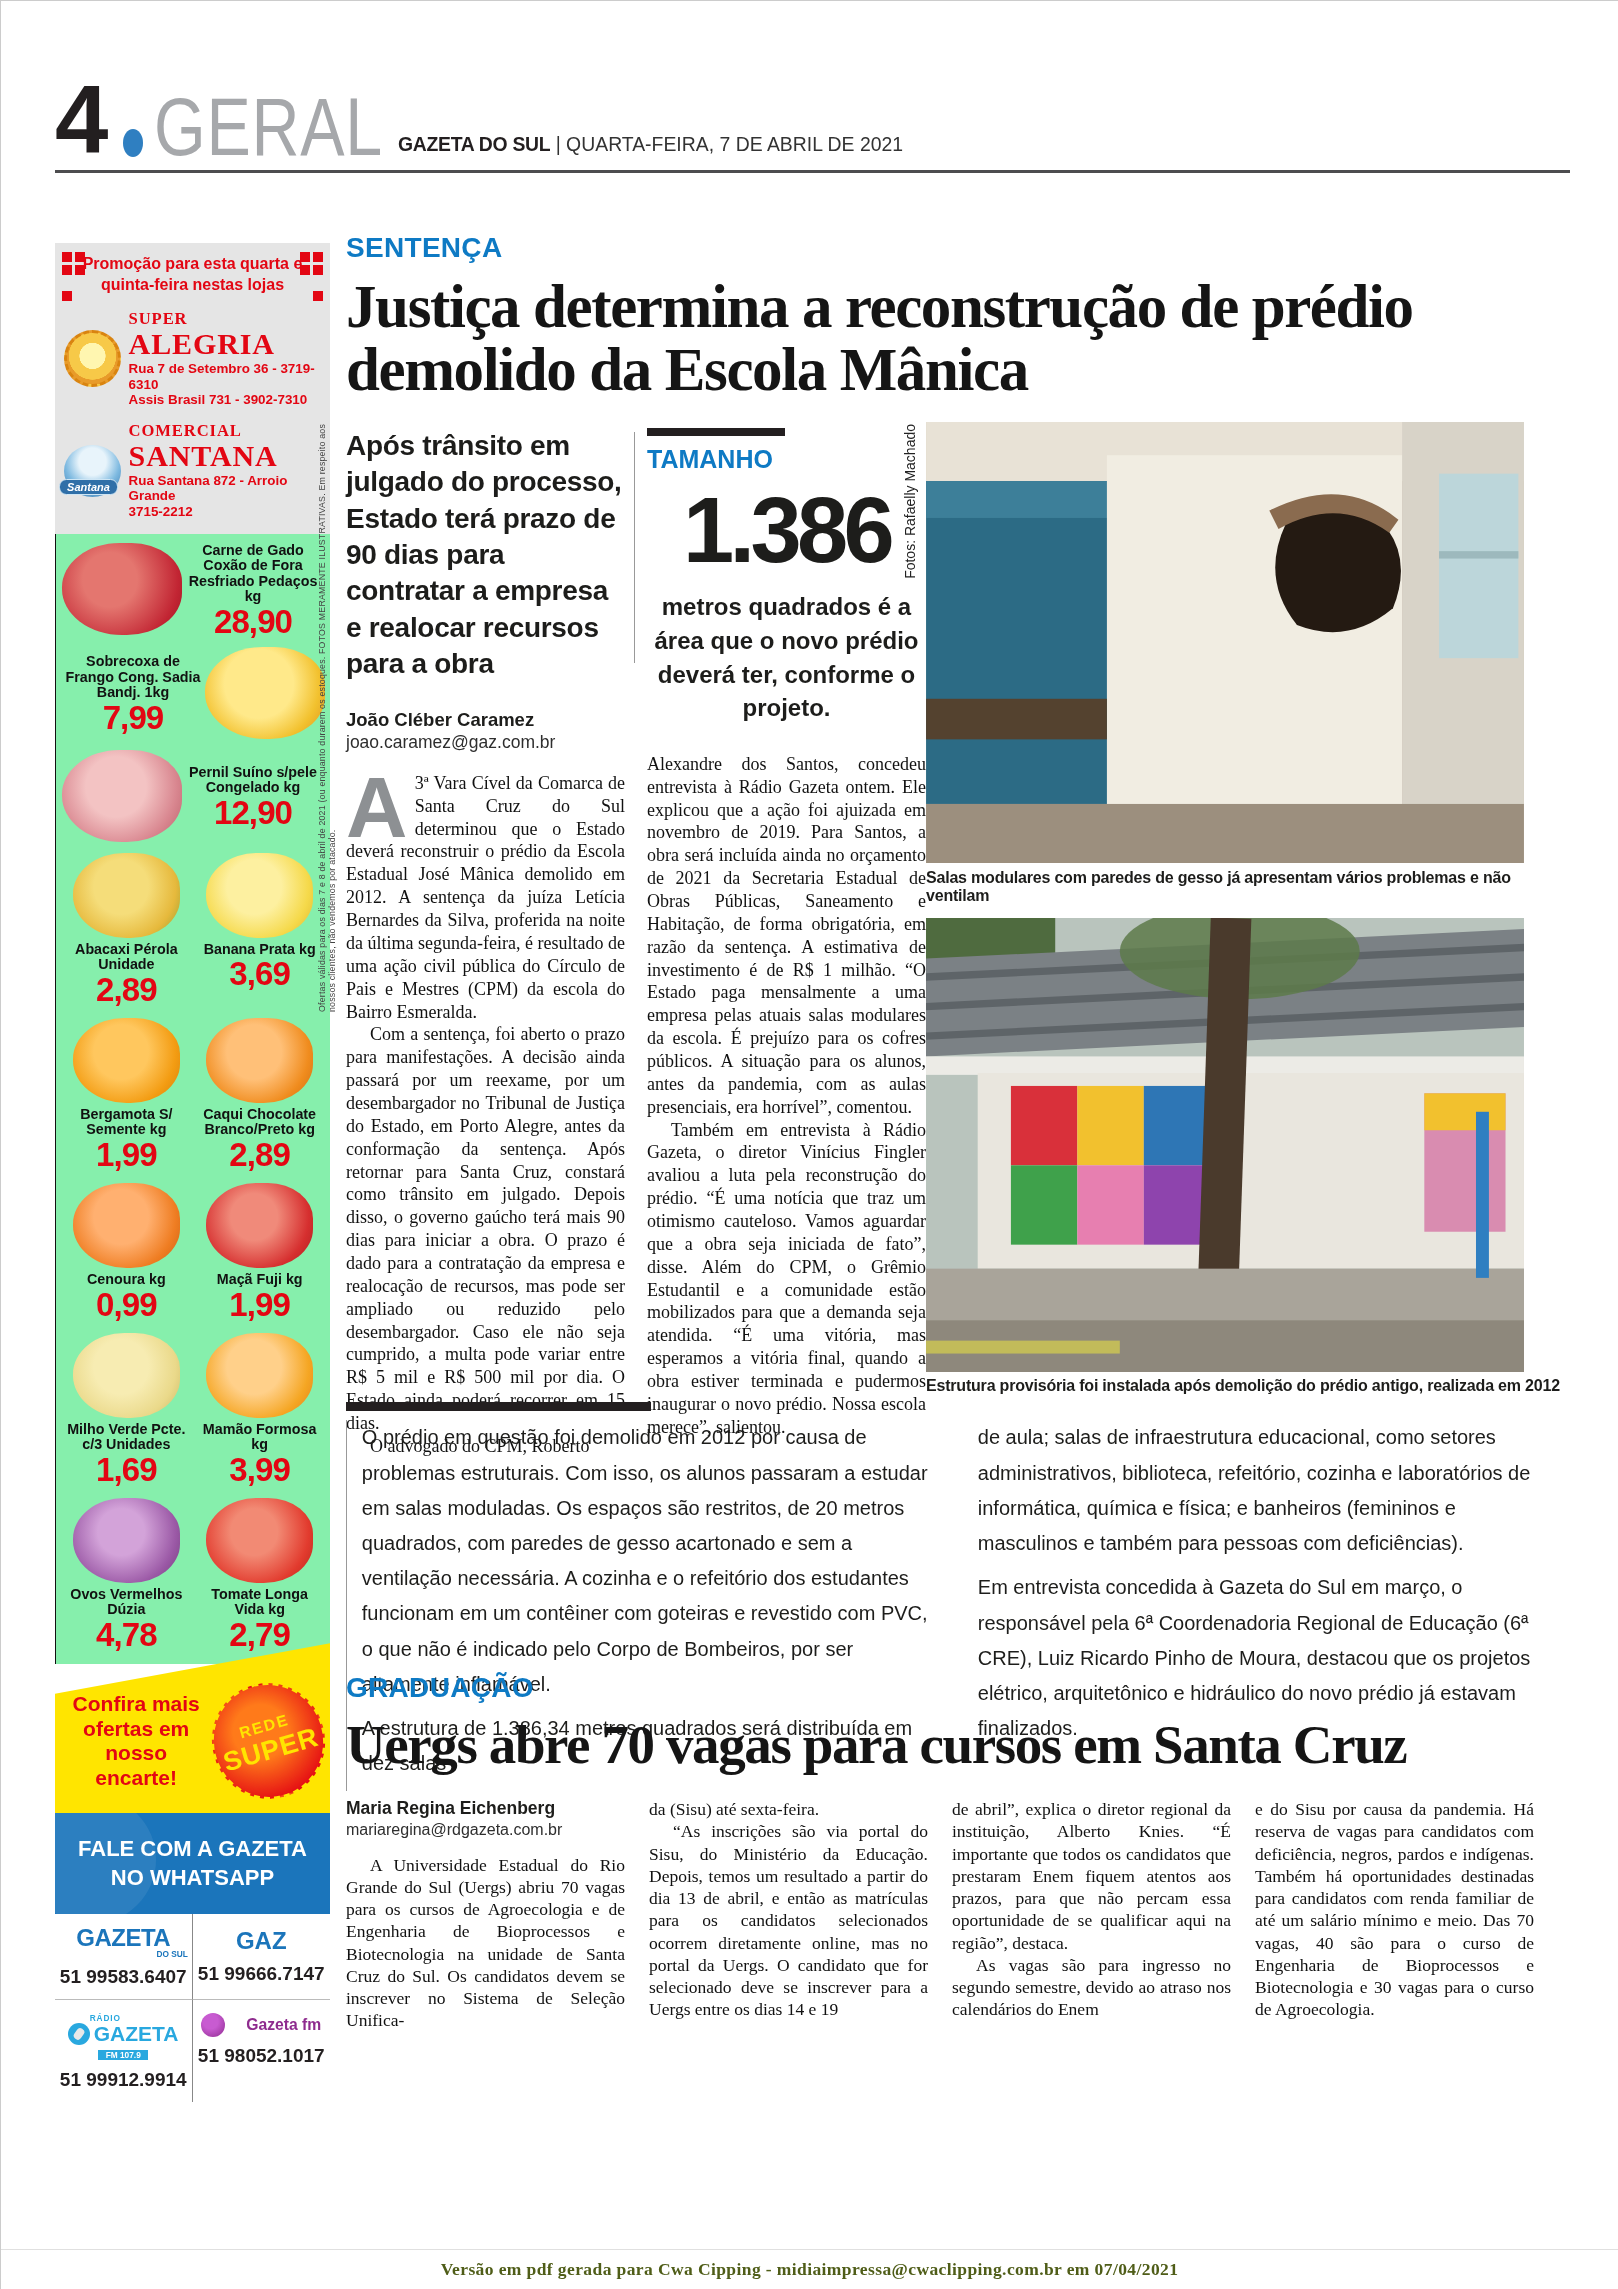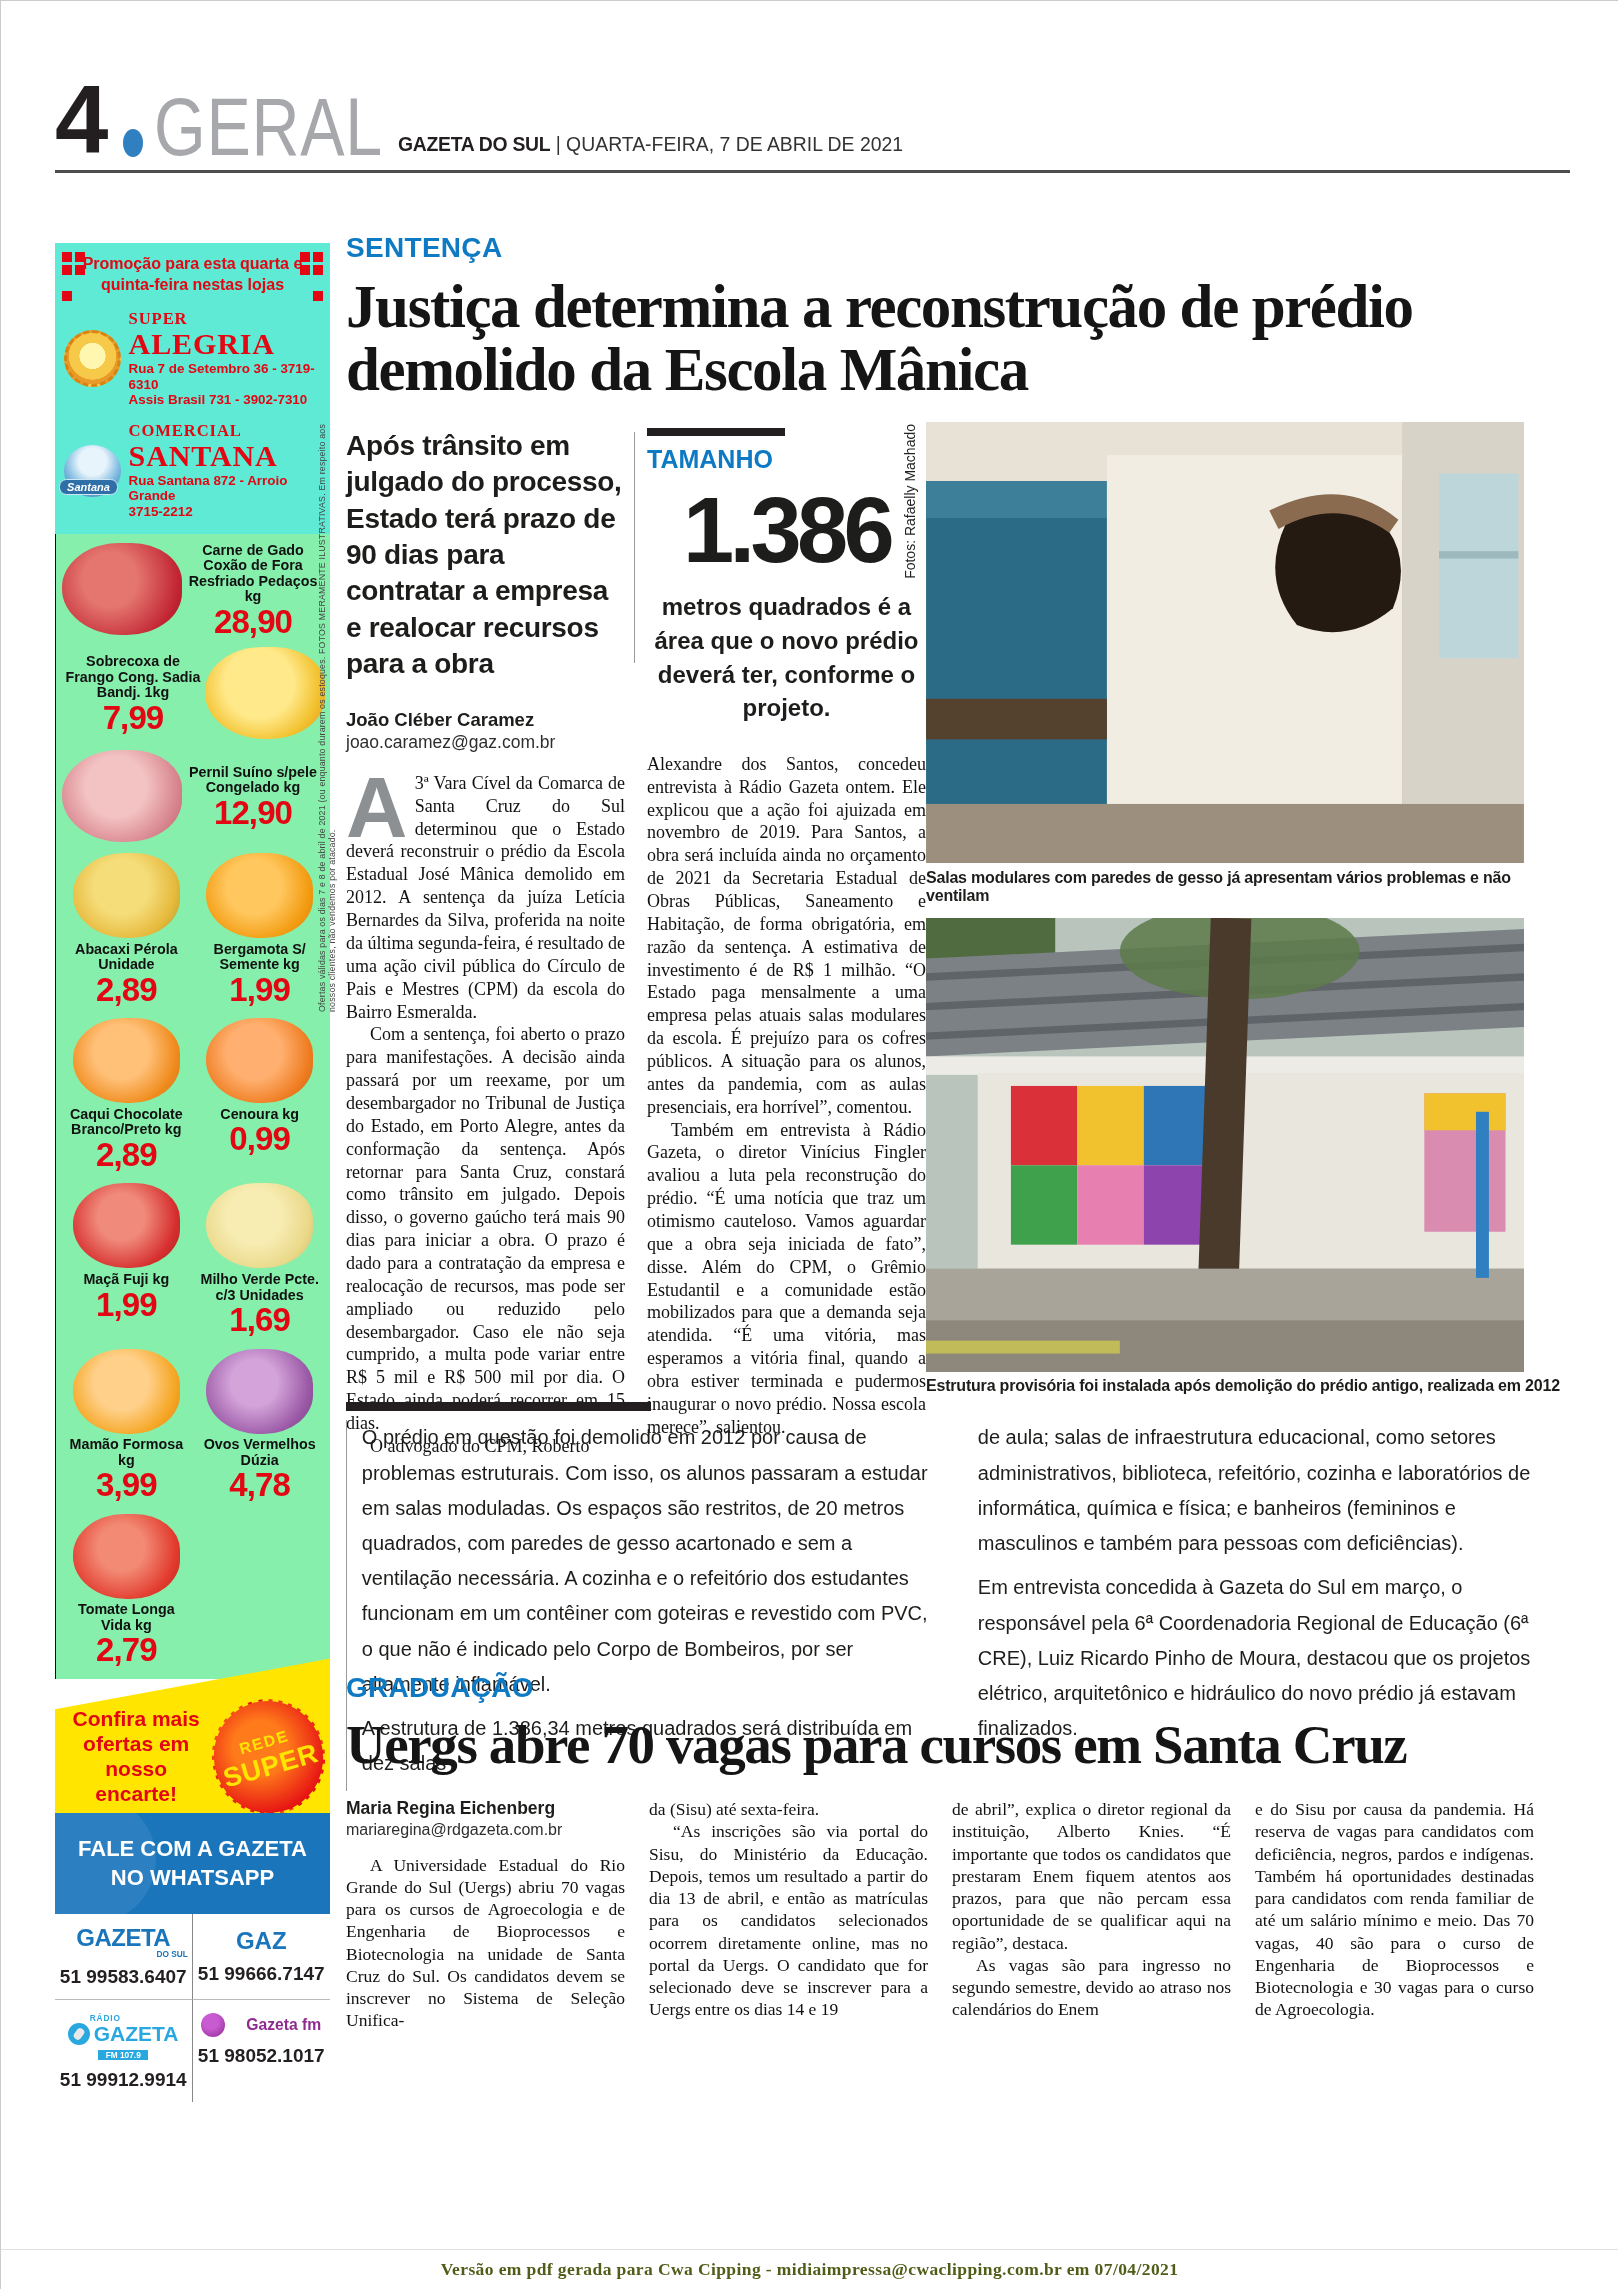--- a/index.html
+++ b/index.html
@@ -15,21 +15,21 @@
   .page-num { font-size:96px; font-weight:bold; line-height:0.8; color:#231f20; }
   .hdr-dot { width:20px; height:28px; border-radius:50%; background:#2f7fc1; margin:0 11px 1.8px 14.8px; }
   .section-name { font-size:81px; line-height:0.78; color:#a6a8ab; letter-spacing:0.9px;
                   transform:scaleX(0.82); transform-origin:left bottom; display:inline-block; }
   .masthead { position:absolute; left:343px; bottom:3px; font-size:19.4px; color:#231f20; white-space:nowrap; }
   .masthead b { letter-spacing:-0.3px; }
   .masthead span { color:#333; }
 
   
   .ad { position:absolute; left:54px; top:242px; width:275px; }
-  .promo { background:#5eead4; position:relative; padding:11px 9.2px 14.8px; box-sizing:border-box; }
+  .promo { background:#e5e5e5; position:relative; padding:11px 9.2px 14.8px; box-sizing:border-box; }
   .promo-head { color:#e30613; font-weight:bold; font-size:16px; line-height:1.3; text-align:center; }
   .sq { position:absolute; display:grid; grid-template-columns:repeat(2,10px); grid-gap:2.8px; }
   .sq i { width:10px; height:10px; background:#e30613; display:block; }
   .sq.tl { left:7.4px; top:9.2px; } .sq.tr { right:7.4px; top:9.2px; }
   .sq.bl { left:7.4px; top:48px; grid-template-columns:10px; } .sq.br { right:7.4px; top:48px; grid-template-columns:10px; }
   .store { display:flex; align-items:center; gap:7.4px; margin-top:14.8px; }
   .sun-logo { width:57px; height:57px; flex:0 0 57px; border-radius:50%;
       background:radial-gradient(circle at 50% 45%, #fff6b0 0 34%, #f7c948 35% 62%, #e89b2a 63% 100%);
       border:3.7px dashed #d98410; box-sizing:border-box; }
   .santana-logo { width:57px; height:52px; flex:0 0 57px; border-radius:50%;
@@ -243,20 +243,25 @@
         </div>
       </div>
 
       <div class="prod-col2">
         <div class="prod">
           <div class="pimg img-abacaxi"></div>
           <div class="plabel">Abacaxi Pérola Unidade</div>
           <div class="pprice">2,89</div>
         </div>
         <div class="prod">
+          <div class="pimg img-banana"></div>
+          <div class="plabel">Banana Prata kg</div>
+          <div class="pprice">3,69</div>
+        </div>
+        <div class="prod">
           <div class="pimg img-bergamota"></div>
           <div class="plabel">Bergamota S/ Semente kg</div>
           <div class="pprice">1,99</div>
         </div>
         <div class="prod">
           <div class="pimg img-caqui"></div>
           <div class="plabel">Caqui Chocolate Branco/Preto kg</div>
           <div class="pprice">2,89</div>
         </div>
         <div class="prod">

